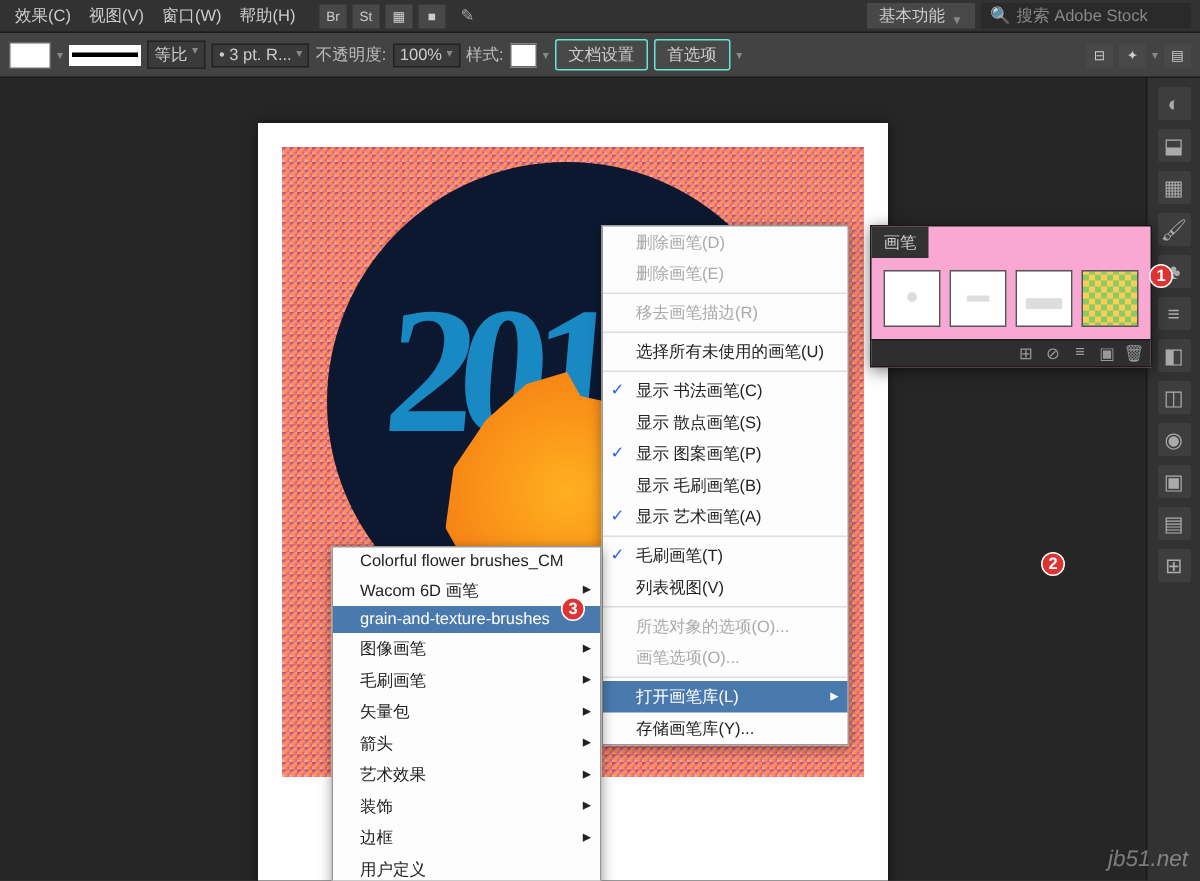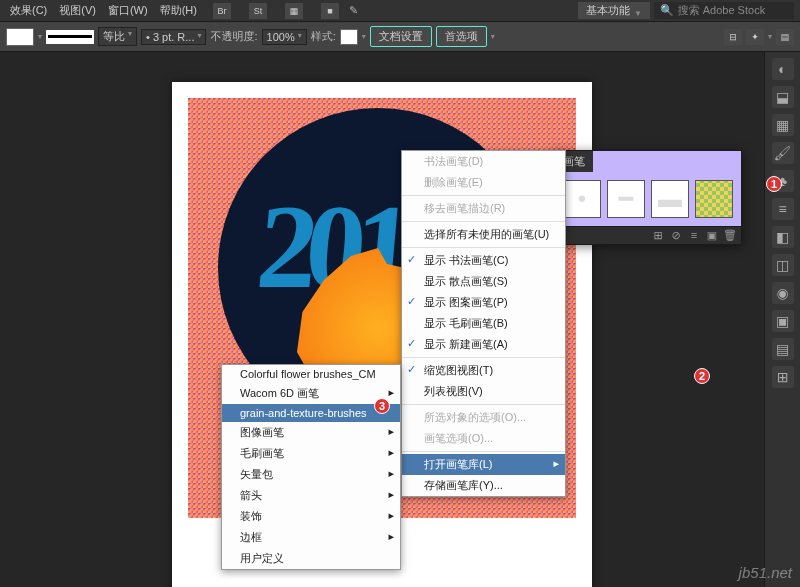--- a/index.html
+++ b/index.html
@@ -1,19 +1,19 @@
 <!DOCTYPE html>
 <html><head>
 <meta charset="utf-8">
 <style>
 *{box-sizing:border-box;margin:0;padding:0;font-family:"Microsoft YaHei",sans-serif;font-size:11px;user-select:none}
 body{width:800px;height:587px;background:#323232;overflow:hidden;position:relative;color:#ddd}
 .menubar{height:22px;background:#323232;display:flex;align-items:center;padding:0 4px;border-bottom:1px solid #1a1a1a}
 .menu-item{padding:2px 6px;color:#ccc;cursor:pointer}
-.menu-icons{display:flex;gap:18px;margin-left:10px}
+.menu-icons{display:flex;gap:4px;margin-left:10px}
 .mbtn{width:18px;height:16px;background:#484848;display:flex;align-items:center;justify-content:center;font-size:9px;color:#ccc}
 .topright{position:absolute;right:6px;top:2px;display:flex;align-items:center;gap:4px}
 .workspace-dd{background:#484848;padding:1px 8px;font-size:11px;color:#ccc;display:flex;align-items:flex-end;gap:4px}
 .search-box{background:#2a2a2a;padding:1px 6px;font-size:11px;color:#888;width:140px;display:flex;align-items:center;gap:4px}
 .optbar{height:30px;background:#434343;display:flex;align-items:center;padding:0 6px;gap:4px;border-bottom:1px solid #1a1a1a}
 .swatch{width:28px;height:18px;background:#fff;border:1px solid #666}
 .stroke-prev{width:48px;height:14px;background:#fff;position:relative}
 .stroke-prev::after{content:"";position:absolute;left:2px;right:2px;top:5px;height:3px;background:#000}
 .opt-dd{background:#3a3a3a;border:1px solid #222;padding:1px 4px;color:#ccc;display:flex;align-items:flex-start;gap:3px}
 .opt-label{color:#bbb;font-size:11px}
@@ -21,21 +21,21 @@
 .main{display:flex;height:535px}
 .canvas-area{flex:1;background:#262626;display:flex;justify-content:center;align-items:flex-start;padding-top:30px;position:relative}
 .artboard{width:420px;height:510px;background:#fff;box-shadow:0 0 8px rgba(0,0,0,.5);padding:16px}
 .artwork{width:100%;height:420px;position:relative;background:linear-gradient(135deg,#6b5e8e 0%,#c44 20%,#e8a 40%,#f93 60%,#e55 80%,#b3d 100%);background-size:5px 5px,100% 100%;overflow:hidden}
 .artwork::before{content:"";position:absolute;inset:0;background-image:repeating-linear-gradient(0deg,rgba(255,255,255,.15) 0 1px,transparent 1px 5px),repeating-linear-gradient(90deg,rgba(255,255,255,.15) 0 1px,transparent 1px 5px)}
 .circle{position:absolute;left:30px;top:10px;width:320px;height:320px;border-radius:50%;background:#0b1830}
 .year{position:absolute;left:70px;top:80px;font-size:120px;font-weight:700;color:#1989c4;font-family:cursive;letter-spacing:-12px;transform:skewX(-5deg)}
 .rooster{position:absolute;left:100px;top:150px;width:180px;height:160px;background:radial-gradient(circle,#ffb020,#f47010);clip-path:polygon(35% 5%,50% 0%,55% 10%,75% 15%,90% 35%,95% 55%,90% 75%,70% 90%,55% 95%,60% 100%,45% 98%,30% 100%,35% 92%,15% 85%,5% 65%,8% 40%,20% 20%)}
 .right-rail{width:36px;background:#323232;border-left:1px solid #1a1a1a;display:flex;flex-direction:column;align-items:center;gap:6px;padding:6px 0}
 .rail-ico{width:22px;height:22px;background:#3e3e3e;border-radius:2px;display:flex;align-items:center;justify-content:center;color:#aaa;font-size:14px}
-.panel{position:absolute;right:58px;top:150px;width:188px;background:#c4b5fd;border:1px solid #1a1a1a;box-shadow:0 2px 10px rgba(0,0,0,.5)}
+.panel{position:absolute;right:32px;top:150px;width:188px;background:#f9a8d4;border:1px solid #1a1a1a;box-shadow:0 2px 10px rgba(0,0,0,.5)}
 .panel-tab{background:#323232;padding:3px 8px;font-size:11px;color:#ccc;display:inline-block}
 .panel-body{padding:4px}
 .swatch-grid{display:flex;gap:6px;flex-wrap:wrap;padding:4px}
 .brush-thumb{width:38px;height:38px;border:1px solid #555;background:#dcd;display:flex;align-items:center;justify-content:center;font-size:24px}
 .brush-thumb.sel{background:#fff}
 .panel-bottom{height:18px;background:#2e2e2e;border-top:1px solid #1a1a1a;display:flex;justify-content:flex-end;gap:4px;padding:2px 4px}
 .mini-ico{width:14px;height:14px;color:#999;font-size:11px;text-align:center}
 .flyout1{position:absolute;right:234px;top:150px;width:165px;background:#fdfdfd;border:1px solid #999;color:#222;box-shadow:0 2px 8px rgba(0,0,0,.4)}
 .fly-item{padding:3px 10px 3px 22px;position:relative;white-space:nowrap}
 .fly-item.disabled{color:#aaa}
@@ -148,51 +148,52 @@
   <div class="panel-bottom">
     <span class="mini-ico">⊞</span>
     <span class="mini-ico">⊘</span>
     <span class="mini-ico">≡</span>
     <span class="mini-ico">▣</span>
     <span class="mini-ico">🗑</span>
   </div>
 </div>
 
 <div class="flyout1">
-  <div class="fly-item disabled">书法画笔(D)</div>
+  <div class="fly-item disabled">删除画笔(D)</div>
   <div class="fly-item disabled">删除画笔(E)</div>
   <div class="fly-sep"></div>
   <div class="fly-item disabled">移去画笔描边(R)</div>
   <div class="fly-sep"></div>
   <div class="fly-item">选择所有未使用的画笔(U)</div>
   <div class="fly-sep"></div>
   <div class="fly-item checked">显示 书法画笔(C)</div>
   <div class="fly-item">显示 散点画笔(S)</div>
   <div class="fly-item checked">显示 图案画笔(P)</div>
   <div class="fly-item">显示 毛刷画笔(B)</div>
-  <div class="fly-item checked">显示 新建画笔(A)</div>
-  <div class="fly-sep"></div>
-  <div class="fly-item checked">缩览图视图(T)</div>
+  <div class="fly-item checked">显示 艺术画笔(A)</div>
+  <div class="fly-sep"></div>
+  <div class="fly-item checked">毛刷画笔(T)</div>
   <div class="fly-item">列表视图(V)</div>
   <div class="fly-sep"></div>
   <div class="fly-item disabled">所选对象的选项(O)...</div>
   <div class="fly-item disabled">画笔选项(O)...</div>
   <div class="fly-sep"></div>
   <div class="fly-item hover sub">打开画笔库(L)</div>
   <div class="fly-item">存储画笔库(Y)...</div>
 </div>
 
 <div class="flyout2">
   <div class="fly2-item">Colorful flower brushes_CM</div>
   <div class="fly2-item sub">Wacom 6D 画笔</div>
   <div class="fly2-item hover">grain-and-texture-brushes</div>
   <div class="fly2-item sub">图像画笔</div>
   <div class="fly2-item sub">毛刷画笔</div>
   <div class="fly2-item sub">矢量包</div>
   <div class="fly2-item sub">箭头</div>
+  <div class="fly2-item sub">艺术效果</div>
   <div class="fly2-item sub">装饰</div>
   <div class="fly2-item sub">边框</div>
   <div class="fly2-item">用户定义</div>
 
 </div>
 
 <div class="marker" style="right:18px;top:176px">1</div>
 <div class="marker" style="right:90px;top:368px">2</div>
 <div class="marker" style="right:410px;top:398px">3</div>
 

